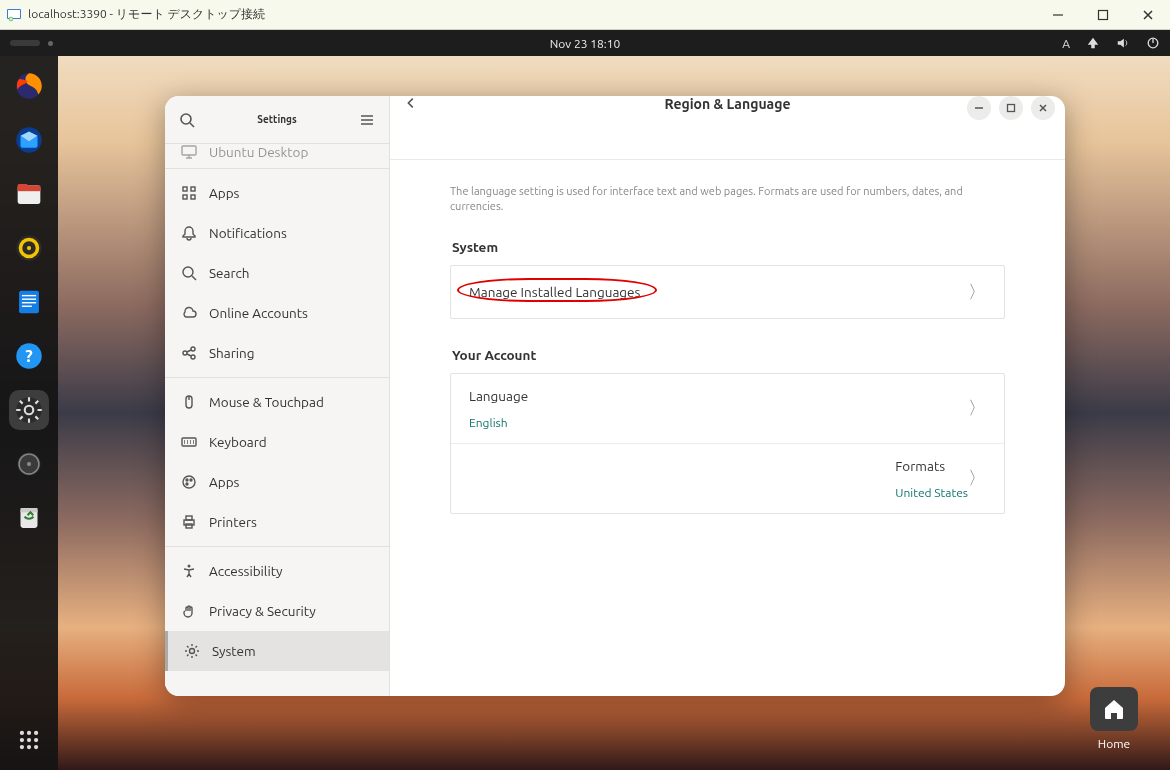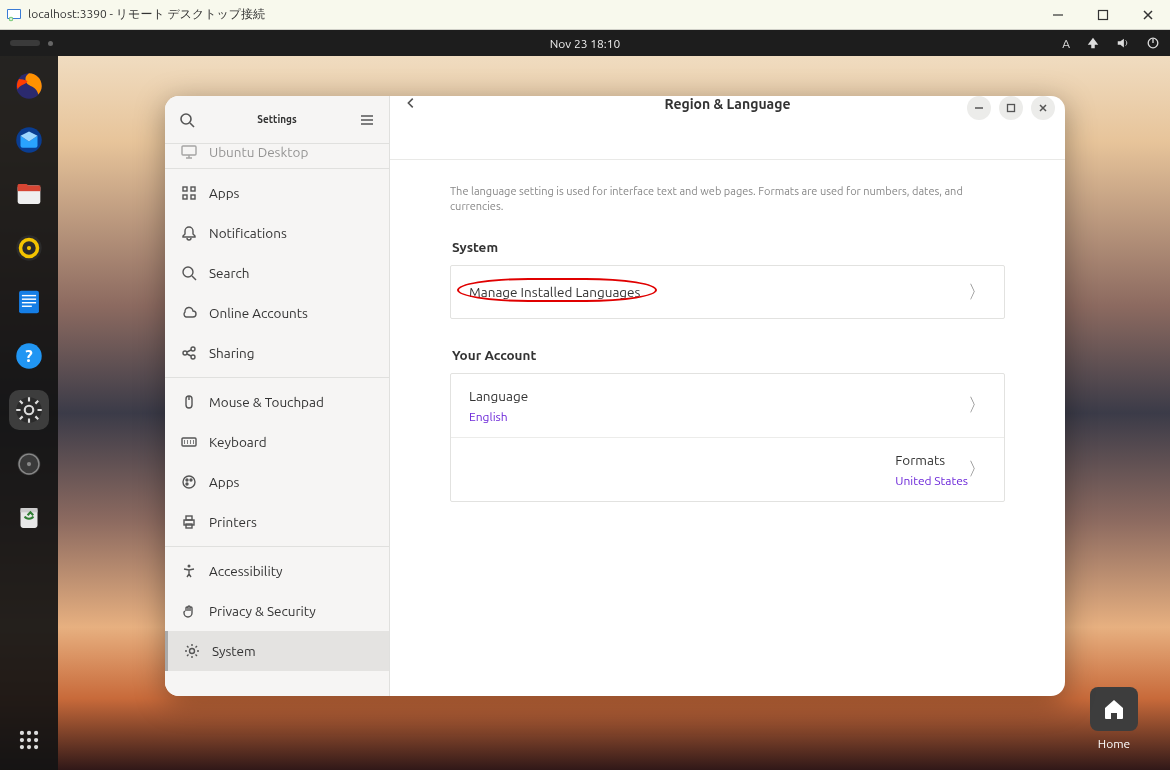--- a/index.html
+++ b/index.html
@@ -75,21 +75,21 @@
   .content-header .cbtns{position:absolute;right:10px;display:flex;gap:8px;}
   .roundbtn{width:24px;height:24px;border-radius:50%;background:#ececea;display:flex;align-items:center;justify-content:center;font-size:12px;color:#333;}
 
   .content-body{flex:1;padding:24px 60px 0 60px;overflow:auto;}
   .intro{font-size:11px;color:#888;line-height:1.4;margin-bottom:24px;}
   .sect-label{font-size:13.5px;font-weight:600;color:#333;margin:0 0 10px 2px;}
   .card{background:#fff;border:1px solid #e2e2e0;border-radius:2px;overflow:hidden;margin-bottom:28px;}
   .row{display:flex;align-items:center;justify-content:space-between;padding:14px 18px;}
   .row + .row{border-top:1px solid #ececea;}
   .row .r-main{font-size:13.5px;color:#333;}
-  .row .r-sub{font-size:12px;color:#6d28d9;margin-top:6px;}
+  .row .r-sub{font-size:12px;color:#0f766e;margin-top:12px;}
   .row .chev{font-size:18px;color:#888;}
 
   .highlight-ellipse{
     position:absolute; border:2px solid #e00000; border-radius:50%/70%;
     width:200px; height:24px; pointer-events:none;
   }
 
   svg{display:block;}
 </style>
 </head>

